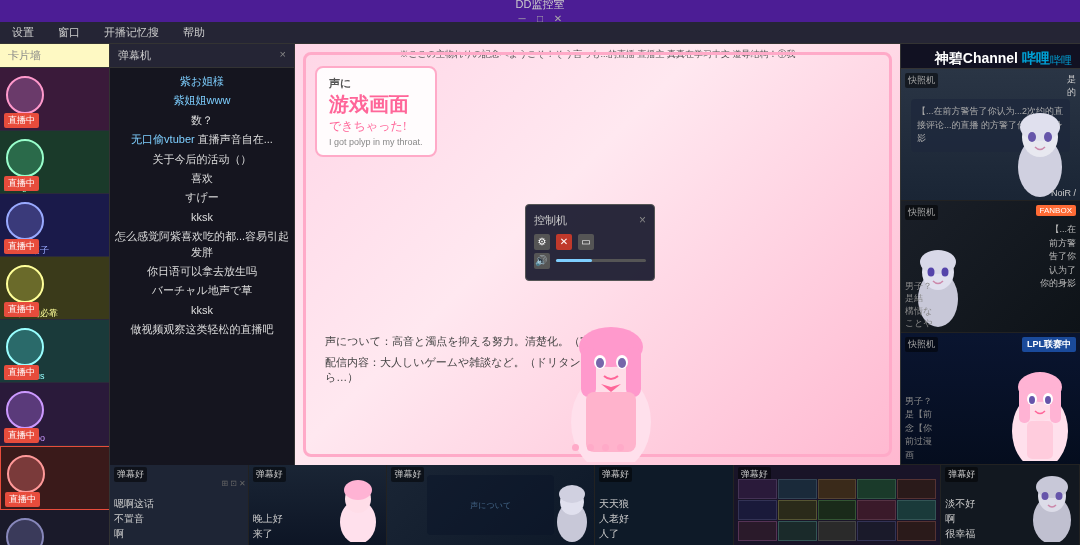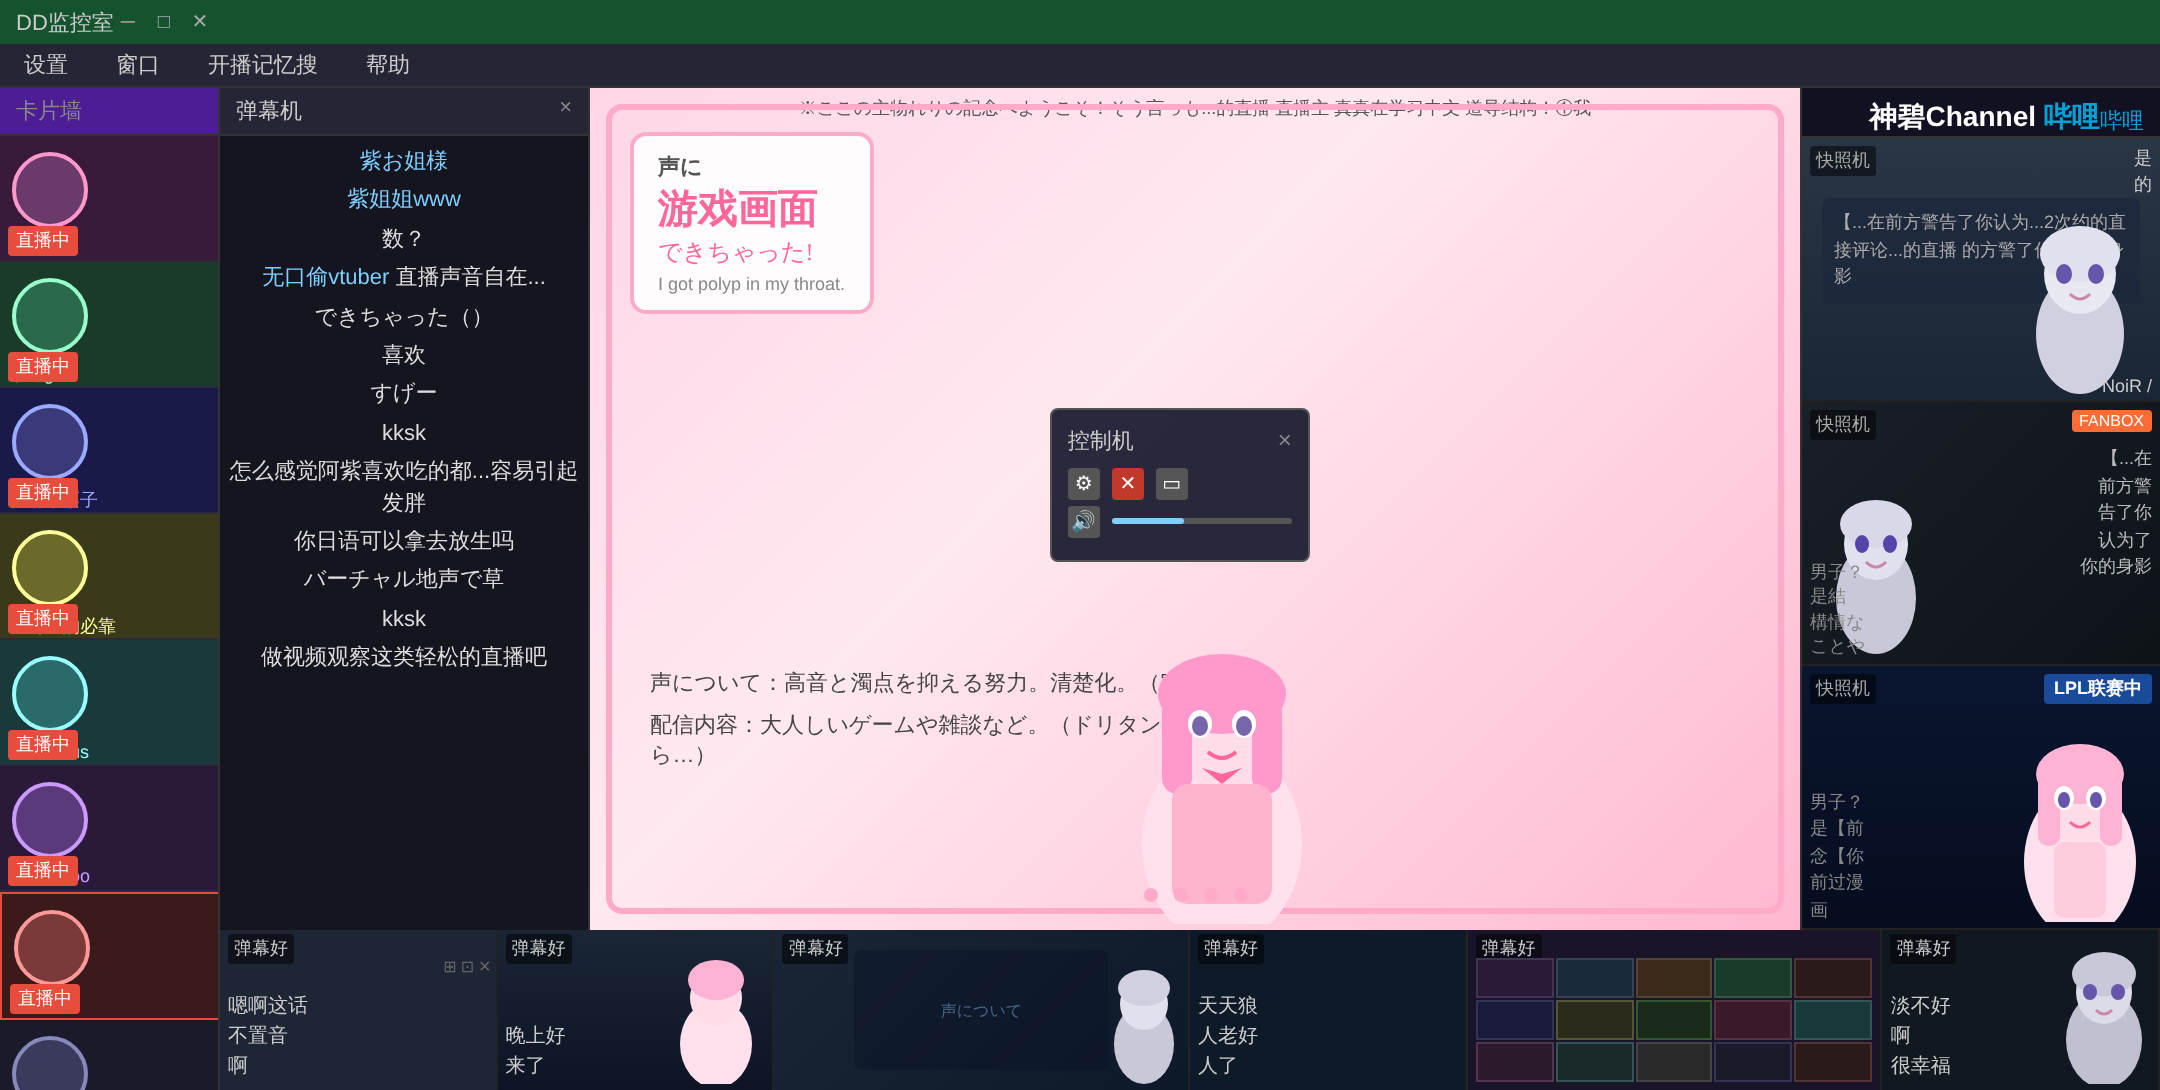--- a/index.html
+++ b/index.html
@@ -2,35 +2,35 @@
 <html><head>
   <meta charset="utf-8">
   <style>
     * { margin: 0; padding: 0; box-sizing: border-box; }
     body { width: 1080px; height: 545px; overflow: hidden; background: #1a1a2e; font-family: 'Microsoft YaHei', sans-serif; font-size: 12px; color: #fff; }
 
     
     .app-window { width: 1080px; height: 545px; display: flex; flex-direction: column; background: #2b2b3b; }
 
     
-    .title-bar { height: 22px; background: #14532d; display: flex; align-items: center; justify-content: flex-start; padding: 0 8px; }
+    .title-bar { height: 22px; background: #4c1d95; display: flex; align-items: center; justify-content: center; padding: 0 8px; flex-direction: column; }
     .title-bar-left { display: flex; align-items: center; gap: 12px; color: #ccc; font-size: 11px; }
     .title-bar-controls { display: flex; gap: 4px; }
     .title-btn { width: 14px; height: 14px; display: flex; align-items: center; justify-content: center; color: #aaa; font-size: 10px; cursor: pointer; }
 
     
     .menu-bar { height: 22px; background: #252535; display: flex; align-items: center; padding: 0 8px; gap: 16px; border-bottom: 1px solid #333; }
     .menu-item { color: #ccc; font-size: 11px; cursor: pointer; padding: 2px 4px; }
 
     
     .content-area { display: flex; flex: 1; overflow: hidden; }
 
     
     .sidebar { width: 110px; background: #1e1e2e; display: flex; flex-direction: column; overflow-y: auto; border-right: 1px solid #333; }
-    .sidebar-header { padding: 4px 8px; font-size: 11px; color: #888; background: #4c1d95; border-bottom: 1px solid #333; }
+    .sidebar-header { padding: 4px 8px; font-size: 11px; color: #888; background: #fef9c3; border-bottom: 1px solid #333; }
     .sidebar-item { position: relative; cursor: pointer; border-bottom: 1px solid #2a2a3a; }
     .sidebar-thumb { width: 110px; height: 62px; background: #2a2a3a; display: flex; align-items: center; justify-content: center; overflow: hidden; position: relative; }
     .live-badge { position: absolute; bottom: 2px; left: 4px; background: #e74c3c; color: #fff; font-size: 9px; padding: 1px 4px; border-radius: 2px; }
 
     
     .main-content { flex: 1; display: flex; flex-direction: column; overflow: hidden; position: relative; }
 
     
     .chat-panel { width: 185px; background: rgba(20,20,30,0.95); display: flex; flex-direction: column; border-right: 1px solid #333; overflow: hidden; }
     .chat-panel-header { padding: 4px 8px; font-size: 11px; color: #ccc; background: #252535; border-bottom: 1px solid #333; display: flex; justify-content: space-between; }
@@ -161,21 +161,21 @@
         <div class="chat-panel">
           <div class="chat-panel-header">
             <span>弹幕机</span>
             <span style="cursor:pointer;color:#888;">×</span>
           </div>
           <div class="chat-messages">
             <div class="chat-msg"><span class="username">紫お姐様</span></div>
             <div class="chat-msg"><span class="username">紫姐姐www</span></div>
             <div class="chat-msg">数？</div>
             <div class="chat-msg"><span class="username">无口偷vtuber</span> 直播声音自在...</div>
-            <div class="chat-msg">できちゃった（）</div>
+            <div class="chat-msg">关于今后的活动（）</div>
             <div class="chat-msg">喜欢</div>
             <div class="chat-msg">すげー</div>
             <div class="chat-msg">kksk</div>
             <div class="chat-msg">怎么感觉阿紫喜欢吃的都...容易引起发胖</div>
             <div class="chat-msg">你日语可以拿去放生吗</div>
             <div class="chat-msg">バーチャル地声で草</div>
             <div class="chat-msg">kksk</div>
             <div class="chat-msg">做视频观察这类轻松的直播吧</div>
           </div>
         </div>

